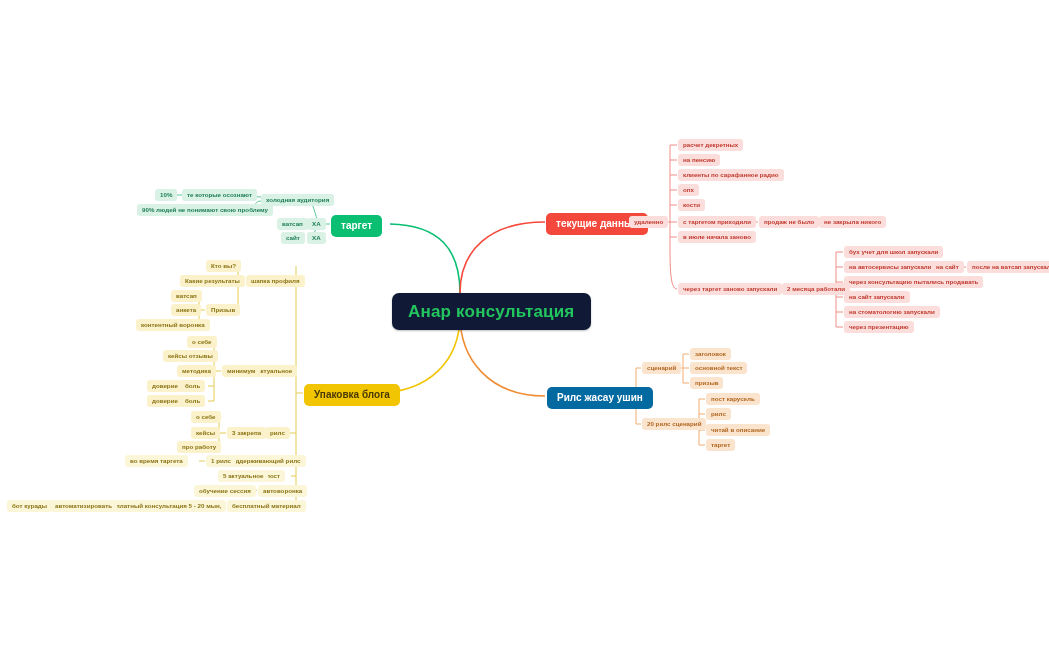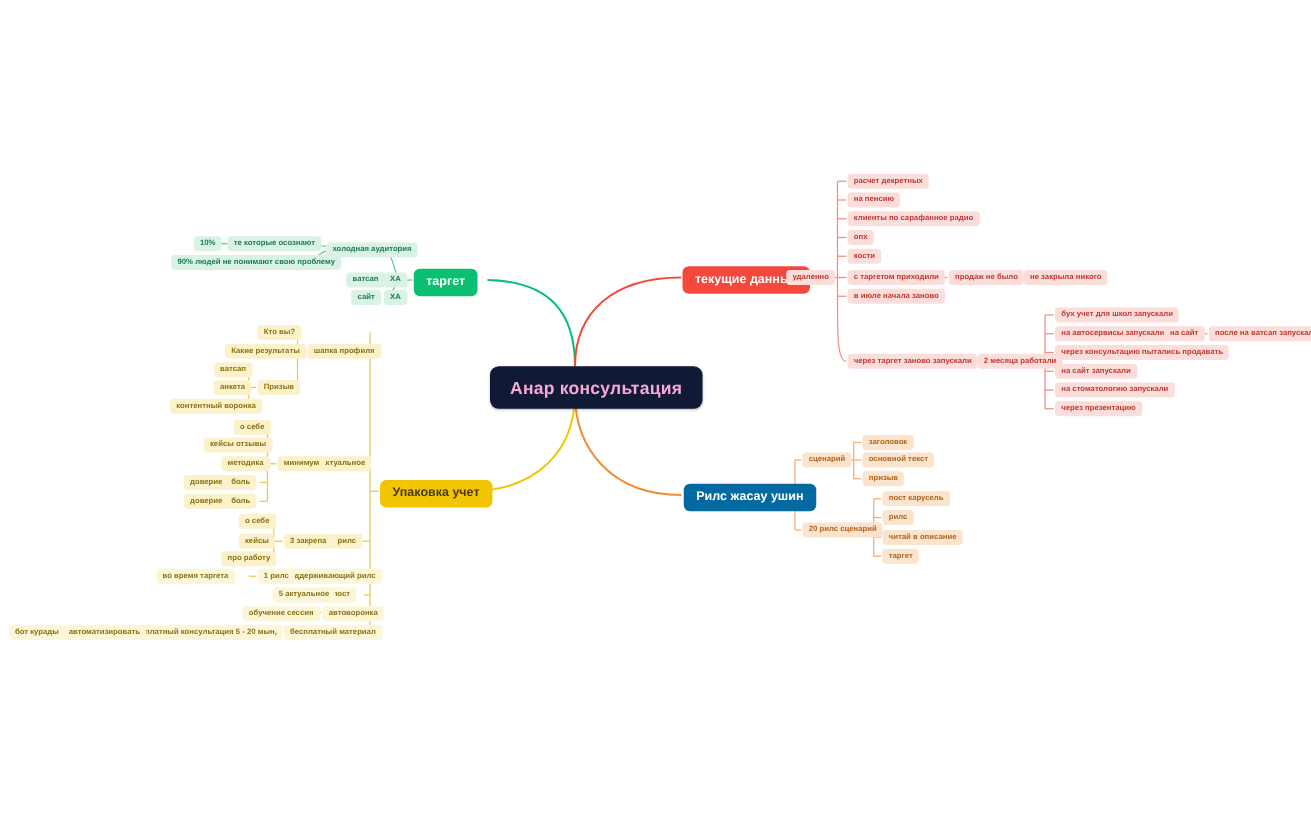--- a/index.html
+++ b/index.html
@@ -13,22 +13,22 @@
   .node{
     position:absolute;
     box-sizing:border-box;
     white-space:nowrap;
     border-radius:4px;
     line-height:1;
     display:flex;align-items:center;justify-content:center;
   }
   
   .root{
-    background:#101a36;color:#f9a8d4;
-    font-size:14px;font-weight:600;
+    background:#101a36;color:#22c55e;
+    font-size:17px;font-weight:600;
     padding:10px 16px;border-radius:7px;
     letter-spacing:.2px;
     box-shadow:0 1px 2px rgba(0,0,0,.25);
   }
   
   .main{
     color:#ffffff;font-size:10px;font-weight:700;
     padding:6px 10px;border-radius:5px;
   }
   .main.green{background:#0abf72;}
@@ -211,21 +211,21 @@
   <div class="node chip o" style="left:642px;top:362px;">сценарий</div>
   <div class="node chip o" style="left:690px;top:348px;">заголовок</div>
   <div class="node chip o" style="left:690px;top:362px;">основной текст</div>
   <div class="node chip o" style="left:690px;top:377px;">призыв</div>
   <div class="node chip o" style="left:642px;top:418px;">20 рилс сценарий</div>
   <div class="node chip o" style="left:706px;top:393px;">пост карусель</div>
   <div class="node chip o" style="left:706px;top:408px;">рилс</div>
   <div class="node chip o" style="left:706px;top:424px;">читай в описание</div>
   <div class="node chip o" style="left:706px;top:439px;">таргет</div>
 
-  <div class="node main yellow" style="left:304px;top:384px;">Упаковка учет</div>
+  <div class="node main yellow" style="left:304px;top:384px;">Упаковка блога</div>
 
   <div class="node chip y" style="left:246px;top:275px;">шапка профиля</div>
   <div class="node chip y" style="left:206px;top:260px;">Кто вы?</div>
   <div class="node chip y" style="left:180px;top:275px;">Какие результаты</div>
   <div class="node chip y" style="left:206px;top:304px;">Призыв</div>
   <div class="node chip y" style="left:171px;top:290px;">ватсап</div>
   <div class="node chip y" style="left:171px;top:304px;">анкета</div>
   <div class="node chip y" style="left:136px;top:319px;">контентный воронка</div>
 
   <div class="node chip y" style="left:252px;top:365px;">актуальное</div>

